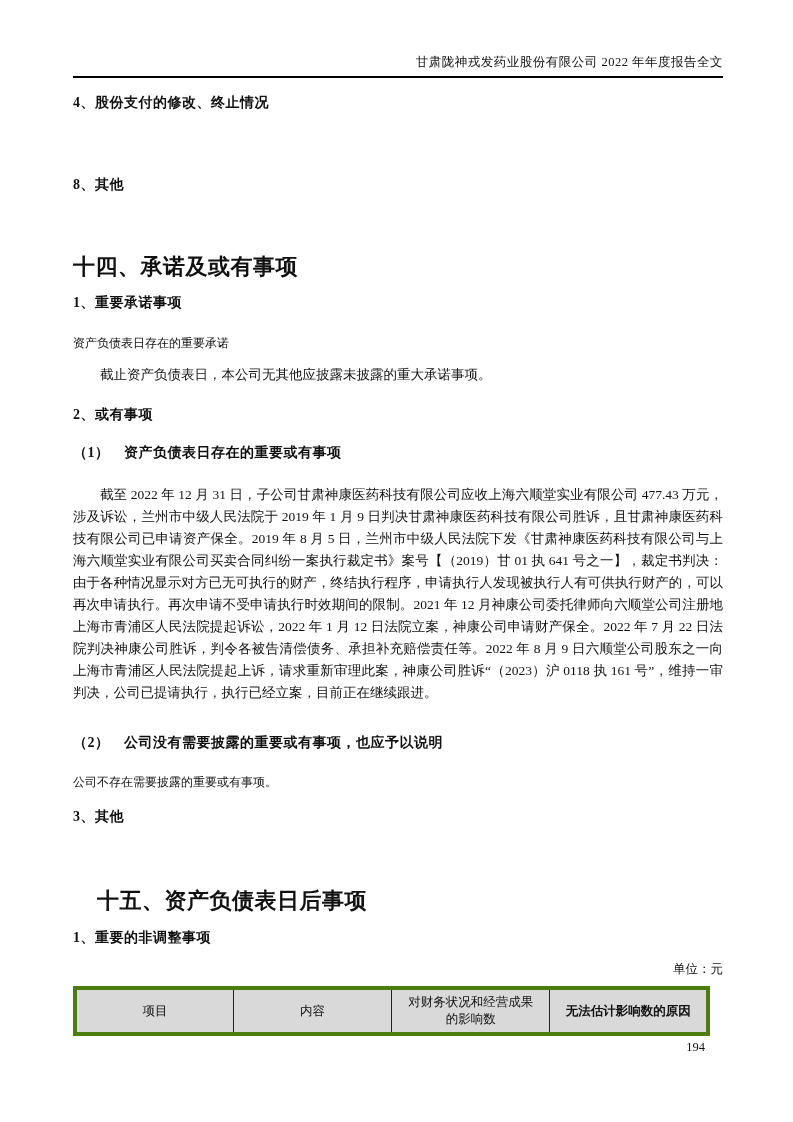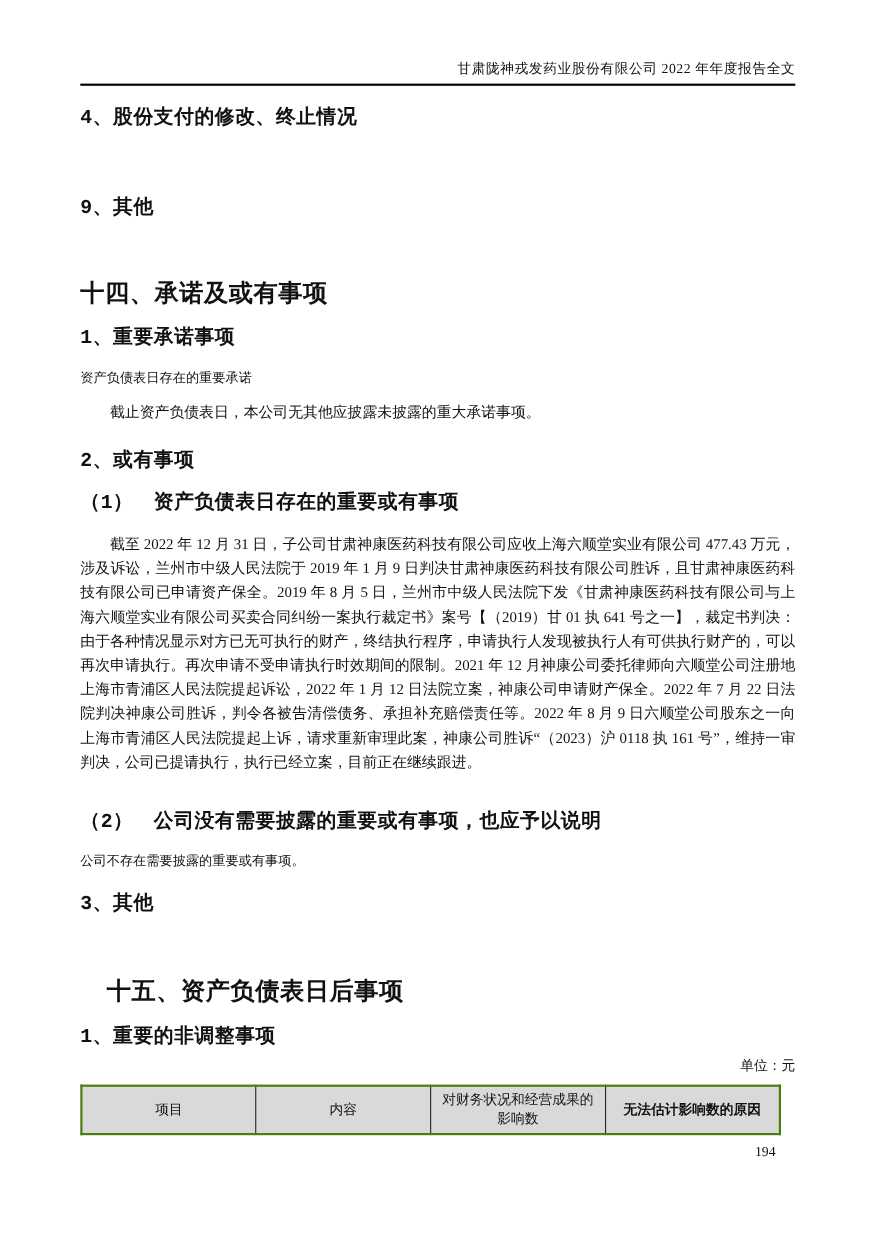--- a/index.html
+++ b/index.html
@@ -21,23 +21,23 @@
   .doc-header {
     top: 54px;
     text-align: right;
     font-size: 12.5px;
     letter-spacing: 0.5px;
     padding-bottom: 5px;
     border-bottom: 2px solid #000000;
   }
 
   .h-sub {
-    font-family: Liberation Mono, monospace;
+    font-family: Liberation Serif, serif;
     font-weight: bold;
-    font-size: 18px;
+    font-size: 14px;
     letter-spacing: 0.5px;
   }
   .h-chapter {
     font-family: Liberation Sans, sans-serif;
     font-weight: bold;
     font-size: 22px;
     letter-spacing: 0.5px;
   }
   .body-text {
     font-size: 13.5px;
@@ -50,21 +50,21 @@
     line-height: 18px;
   }
   .unit-label {
     text-align: right;
     font-size: 12.5px;
   }
 
   table.data-table {
     width: 100%;
     border-collapse: collapse;
-    border: 2px solid #4d7c0f;
+    border: 4px solid #4d7c0f;
     table-layout: fixed;
   }
   table.data-table th {
     border: 1px solid #222222;
     font-weight: normal;
     font-size: 12.5px;
     line-height: 17px;
     text-align: center;
     vertical-align: middle;
     padding: 4px 10px;
@@ -80,21 +80,21 @@
 </style>
 </head>
 <body>
 
 <div class="page">
 
   <div class="abs doc-header">甘肃陇神戎发药业股份有限公司 2022 年年度报告全文</div>
 
   <div class="abs h-sub" style="top: 94px;">4、股份支付的修改、终止情况</div>
 
-  <div class="abs h-sub" style="top: 176px;">9、其他</div>
+  <div class="abs h-sub" style="top: 176px;">8、其他</div>
 
   <div class="abs h-chapter" style="top: 252px;">十四、承诺及或有事项</div>
 
   <div class="abs h-sub" style="top: 294px;">1、重要承诺事项</div>
 
   <div class="abs small-text" style="top: 334px;">资产负债表日存在的重要承诺</div>
 
   <div class="abs body-text indent" style="top: 364px;">截止资产负债表日，本公司无其他应披露未披露的重大承诺事项。</div>
 
   <div class="abs h-sub" style="top: 406px;">2、或有事项</div>

